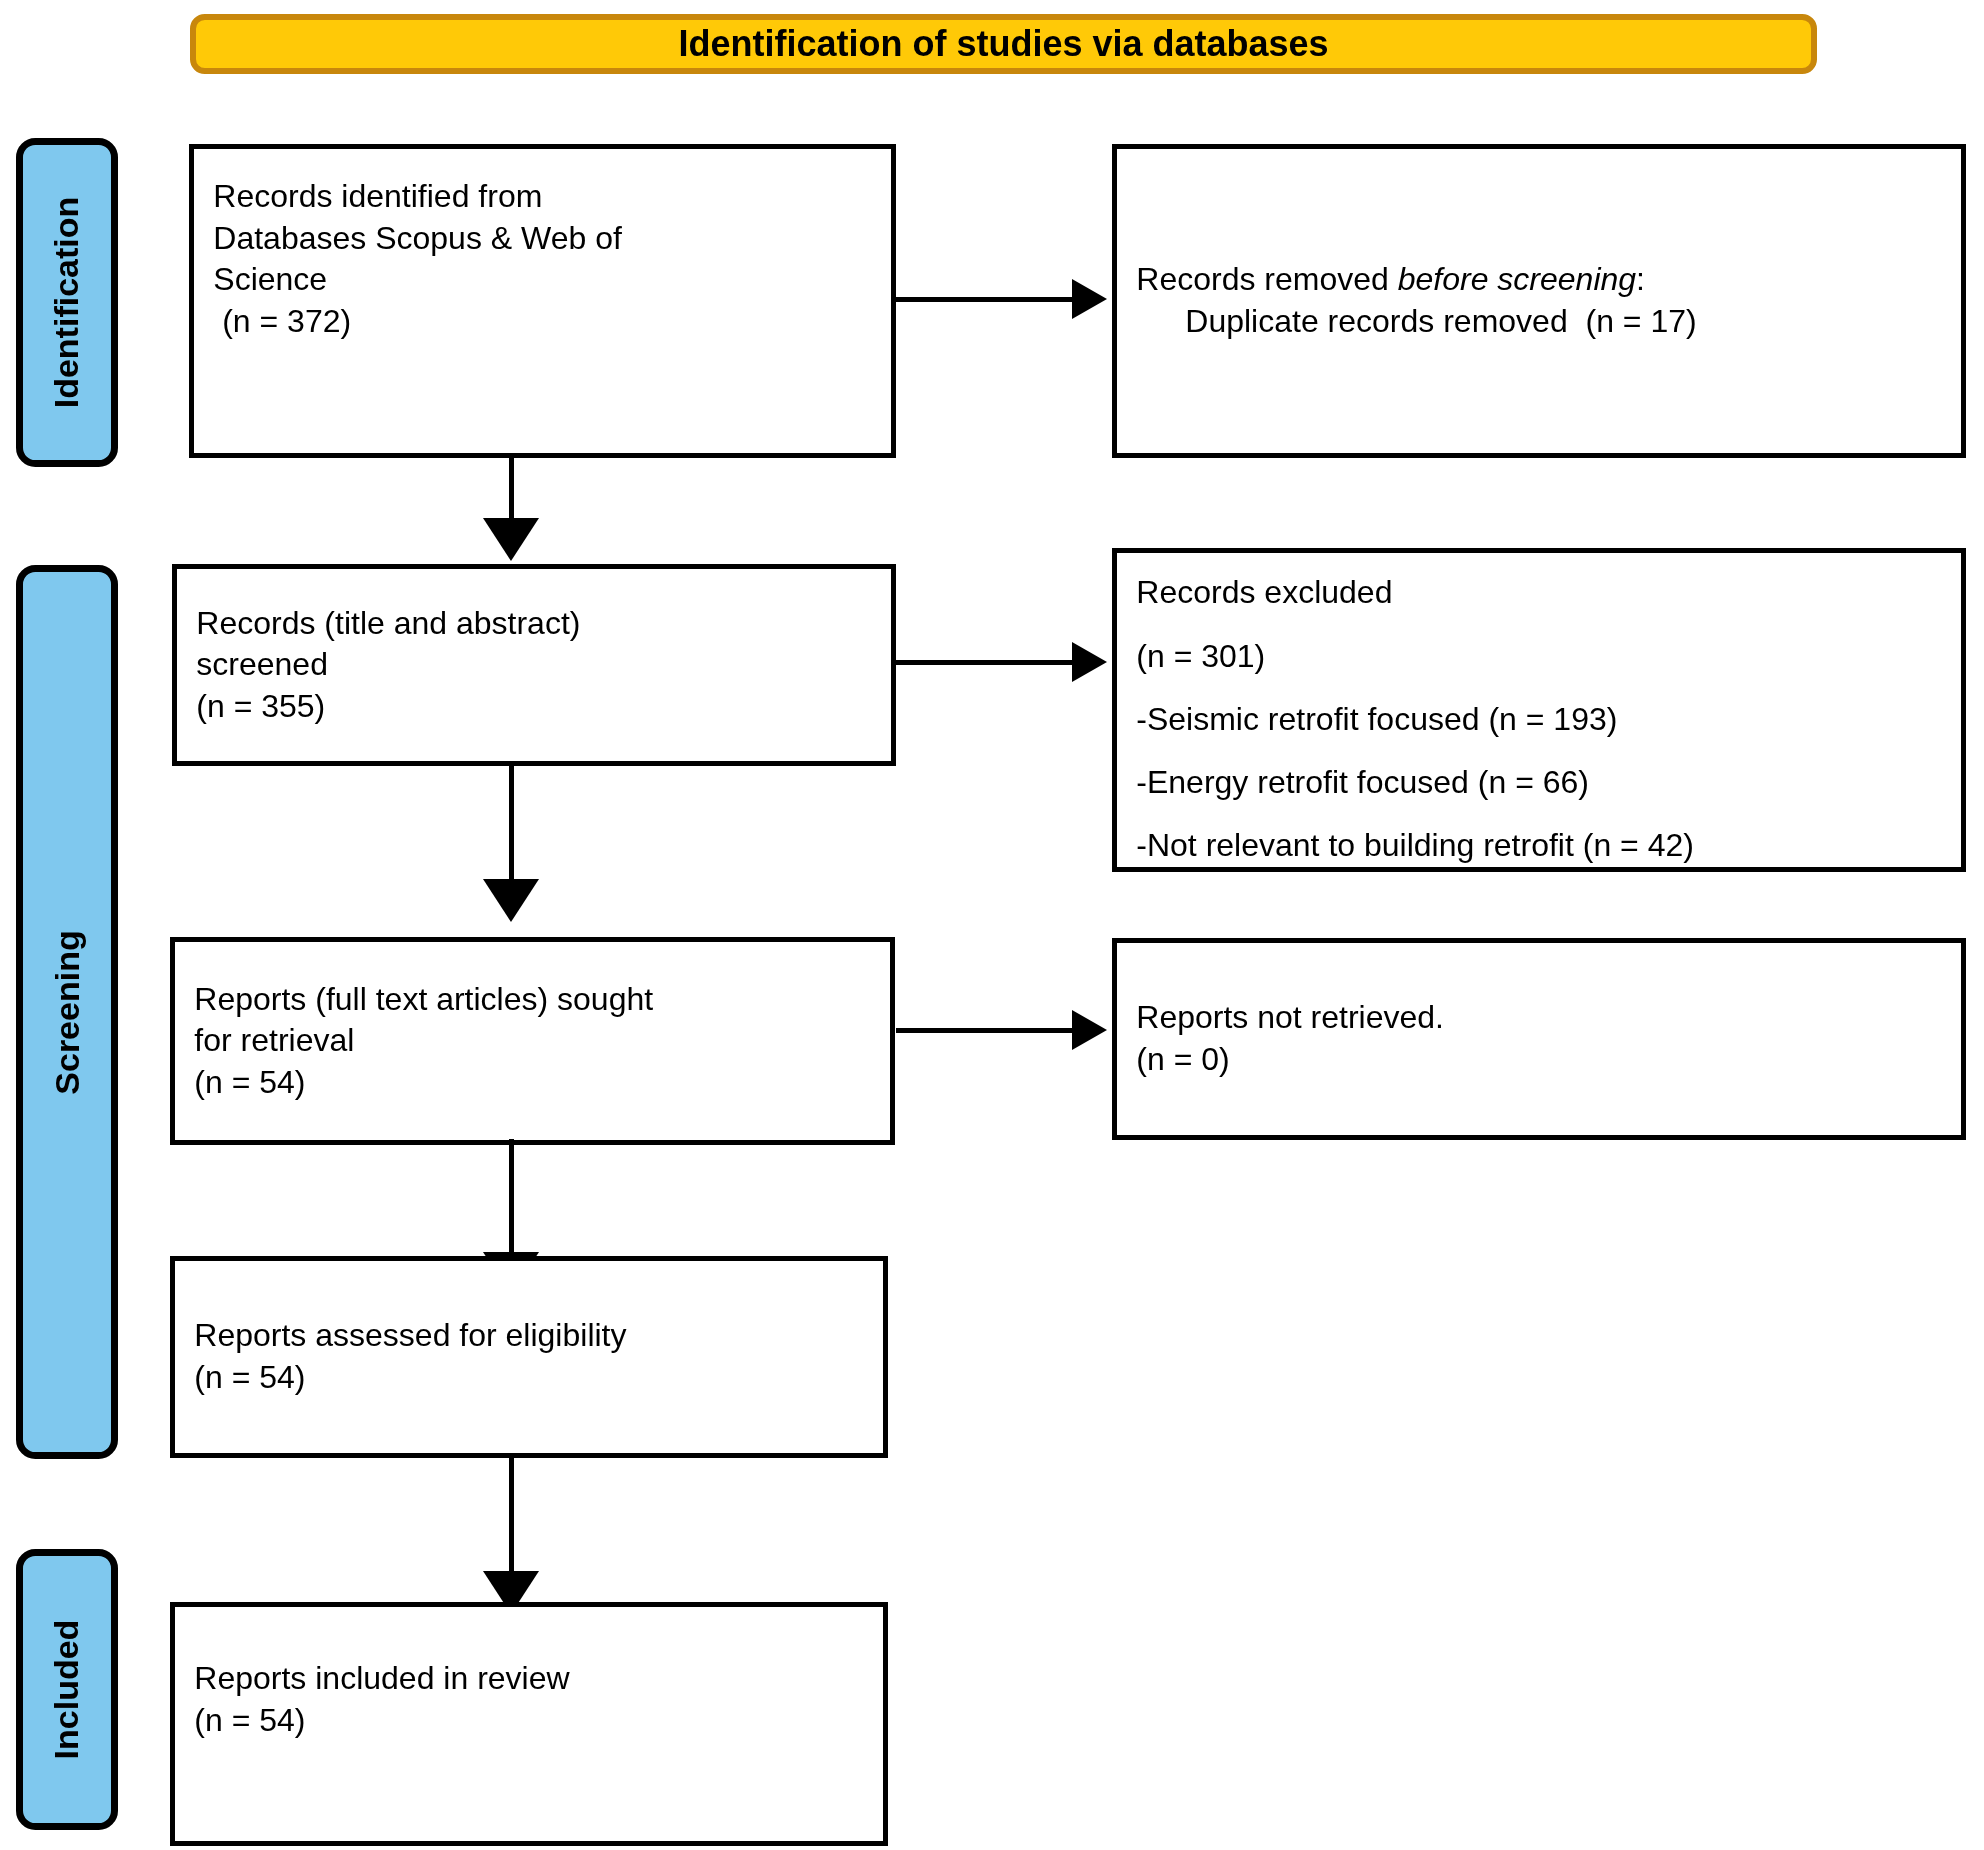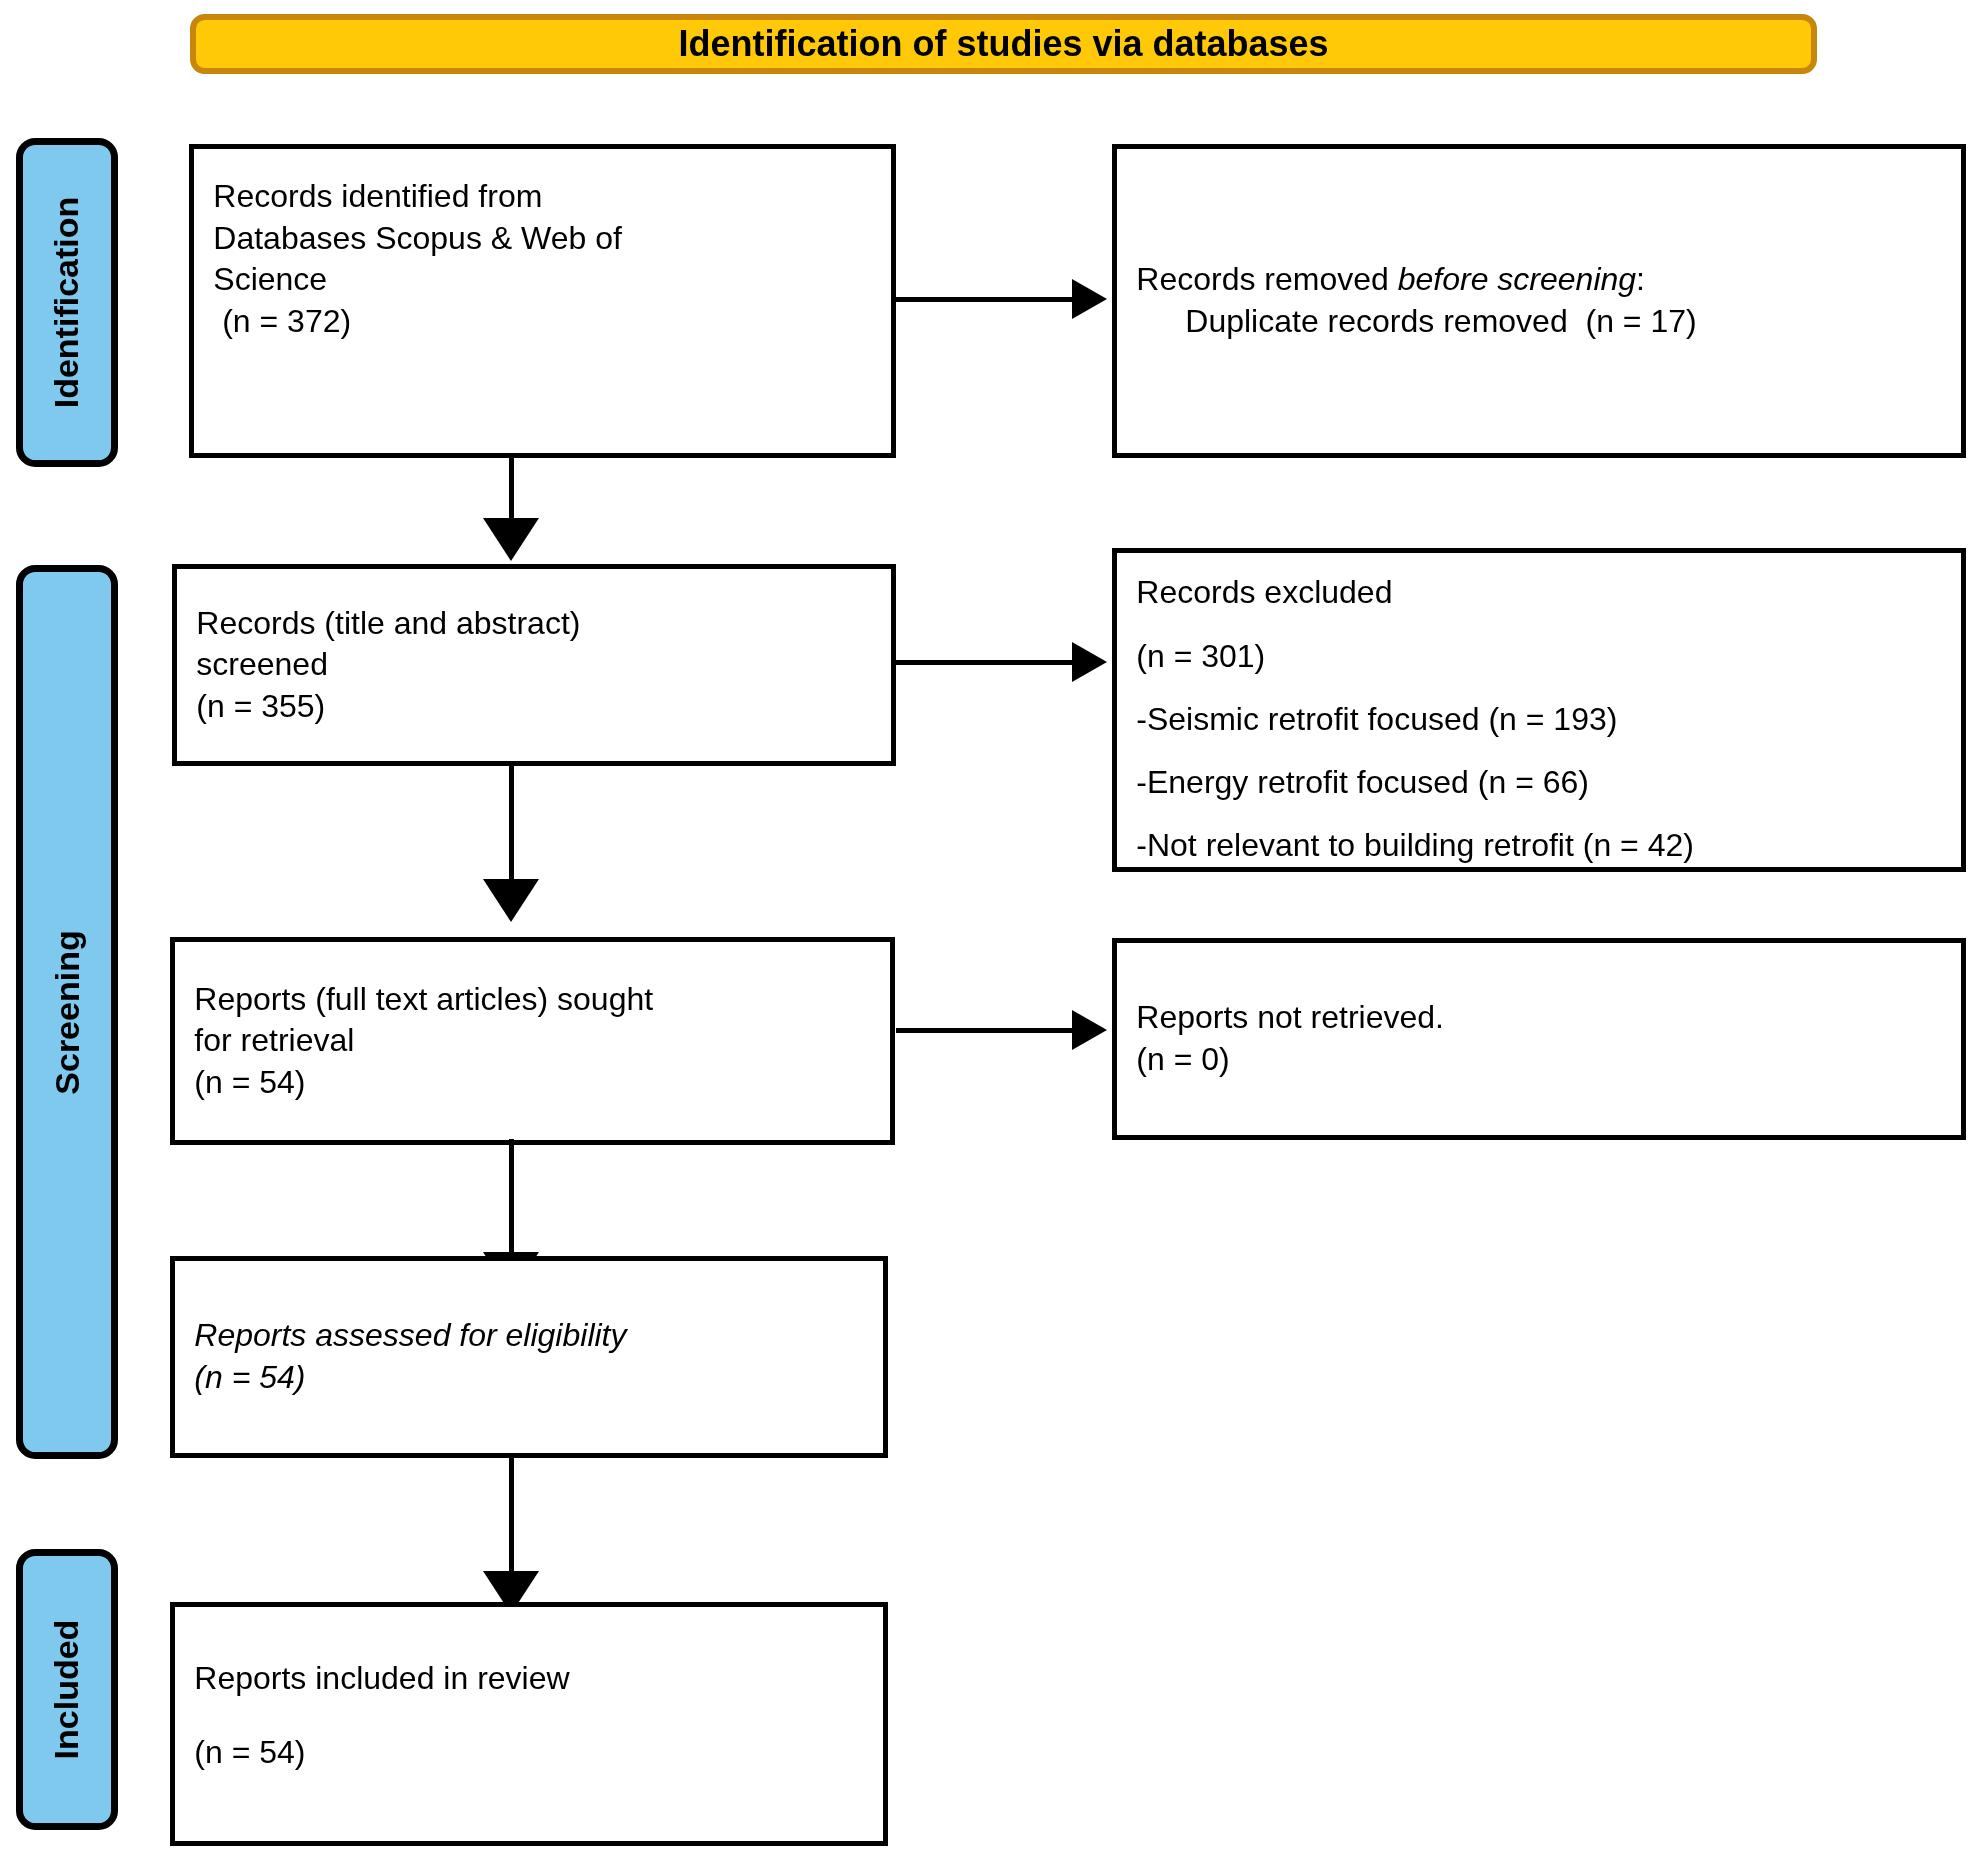--- a/index.html
+++ b/index.html
@@ -175,27 +175,27 @@
   <div class="arrow-head-r" style="left:1072px; top:1010px;"></div>
 
   <div class="box" style="left:1112px; top:938px; width:854px; height:202px;">
     <div class="box-text">Reports not retrieved.</div>
     <div class="box-text">(n = 0)</div>
   </div>
 
   <div class="arrow-shaft-v" style="left:509px; top:1139px; height:120px;"></div>
   <div class="arrow-head-d" style="left:483px; top:1252px;"></div>
 
-  <div class="box" style="left:170px; top:1256px; width:718px; height:202px;font-style:italic;">
+  <div class="box" style="left:170px; top:1256px; width:718px; height:202px;">
     <div class="box-text">Reports assessed for eligibility</div>
     <div class="box-text">(n = 54)</div>
   </div>
 
   <div class="arrow-shaft-v" style="left:509px; top:1458px; height:120px;"></div>
   <div class="arrow-head-d" style="left:483px; top:1571px;"></div>
 
-  <div class="box" style="left:170px; top:1602px; width:718px; height:244px; justify-content:flex-start; padding-top:51px;gap:32px;">
+  <div class="box" style="left:170px; top:1602px; width:718px; height:244px; justify-content:flex-start; padding-top:51px;">
     <div class="box-text">Reports included in review</div>
     <div class="box-text">(n = 54)</div>
   </div>
 
 </div>
 
 
 </body></html>

